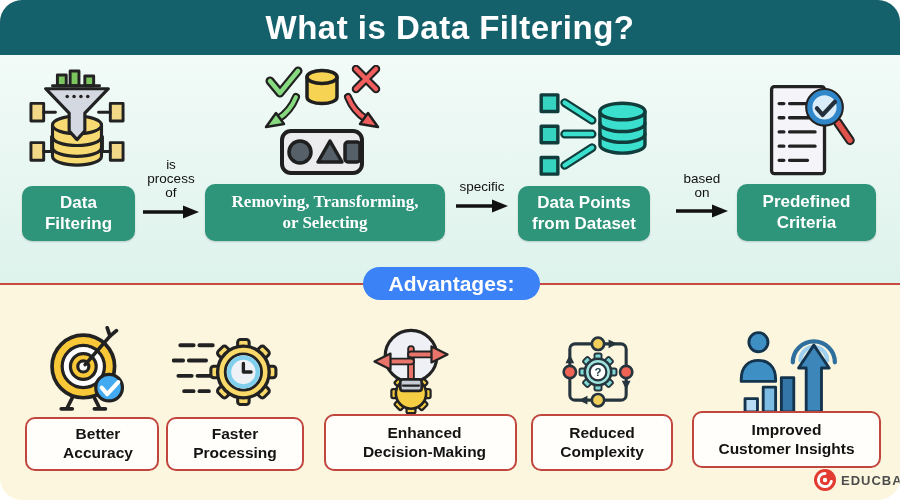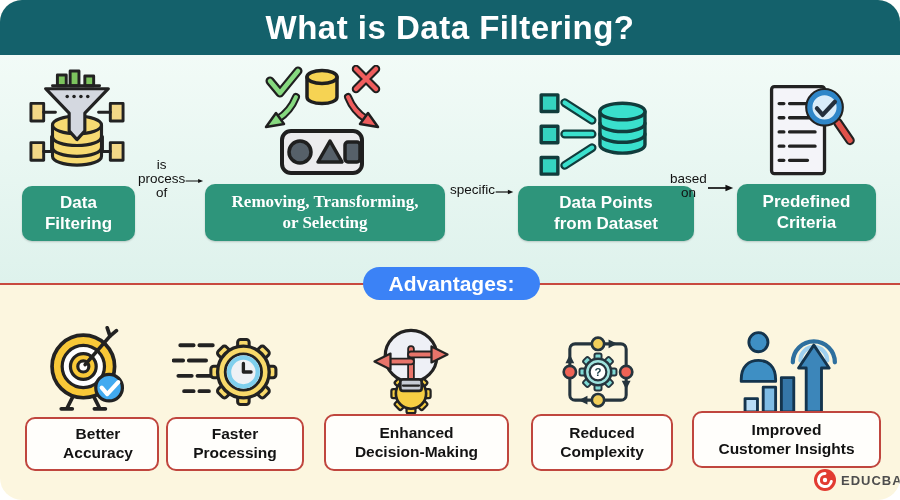--- a/index.html
+++ b/index.html
@@ -11,21 +11,21 @@
   .hdr h1{margin:0;color:#ffffff;font-size:33px;font-weight:700;letter-spacing:.5px;}
   
   .flow{position:absolute;left:0;top:55px;width:900px;height:228px;
         background:linear-gradient(#f2fbf7,#def2ec);}
   .abs{position:absolute;}
   .stepbox{position:absolute;background:#2e957b;border-radius:10px;color:#fff;
            font-weight:700;font-size:17px;line-height:1.22;text-align:center;
            display:flex;align-items:center;justify-content:center;
            box-shadow:0 1px 2px rgba(0,0,0,.18);}
   .pre{white-space:pre-line;}
-  .conn{position:absolute;display:flex;flex-direction:row;align-items:center;}
+  .conn{position:absolute;display:flex;flex-direction:column;align-items:center;}
   .clabel{font-size:13.5px;font-weight:500;color:#111;text-align:center;line-height:1.05;}
   
   .divider{position:absolute;left:0;top:283px;width:900px;height:0;border-top:2px solid #c8493f;}
   .banner{position:absolute;left:363px;top:267px;width:177px;height:33px;background:#3b82f6;
           border-radius:17px;color:#fff;font-weight:700;font-size:21px;
           display:flex;align-items:center;justify-content:center;}
   
   .advbox{position:absolute;background:#fffefb;border:2.5px solid #c0463e;border-radius:10px;
           color:#131313;font-weight:700;font-size:15.5px;line-height:1.22;text-align:center;
           display:flex;align-items:center;justify-content:center;}
@@ -118,21 +118,21 @@
           <circle cx="68" cy="30" r="15.5" stroke="#2f86c8" stroke-width="5.5"></circle>
           <path d="M60 31 l6 7 l13 -14" stroke="#25303d" stroke-width="4.5"></path>
         </g>
       </svg>
     </div>
 
     <div class="stepbox pre" style="left:22px;top:131px;width:113px;height:55px;">Data
 Filtering</div>
     <div class="stepbox pre" style="left:205px;top:129px;width:240px;height:57px;font-family:Liberation Serif, serif;">Removing, Transforming,
 or Selecting</div>
-    <div class="stepbox pre" style="left:518px;top:131px;width:176px;height:55px;">Data Points
+    <div class="stepbox pre" style="left:518px;top:131px;width:132px;height:55px;">Data Points
 from Dataset</div>
     <div class="stepbox pre" style="left:737px;top:129px;width:139px;height:57px;">Predefined
 Criteria</div>
 
     <div class="conn" style="left:138px;top:103px;width:66px;">
       <div class="clabel pre">is
 process
 of</div>
       <svg width="60" height="16" viewBox="0 0 60 16" style="margin-top:3px;">
         <line x1="2" y1="8" x2="44" y2="8" stroke="#111" stroke-width="3.5"></line>
@@ -315,21 +315,21 @@
         <rect x="50" y="54" width="13" height="36" fill="#3576a8" stroke="#14344d" stroke-width="3"></rect>
         <polygon points="84,20 100,44 92,44 92,90 76,90 76,44 68,44" fill="#3c86ba" stroke="#14344d" stroke-width="3"></polygon>
       </g>
     </svg>
   </div>
 
   <div class="advbox pre" style="left:25px;top:417px;width:118px;height:50px;padding-left:12px;">Better
 Accuracy</div>
   <div class="advbox pre" style="left:166px;top:417px;width:134px;height:50px;">Faster
 Processing</div>
-  <div class="advbox pre" style="left:324px;top:414px;width:181px;height:53px;">Enhanced
+  <div class="advbox pre" style="left:324px;top:414px;width:181px;height:53px;padding-left:8px;">Enhanced
 Decision-Making</div>
   <div class="advbox pre" style="left:531px;top:414px;width:138px;height:53px;">Reduced
 Complexity</div>
   <div class="advbox pre" style="left:692px;top:411px;width:185px;height:53px;">Improved
 Customer Insights</div>
 
   <div class="logo">
     <svg width="24" height="24" viewBox="0 0 24 24">
       <circle cx="12" cy="12" r="11" fill="#e23b31"></circle>
       <path d="M12 5.5 a6.5 6.5 0 1 0 6.3 8" fill="none" stroke="#ffffff" stroke-width="3" stroke-linecap="round"></path>

